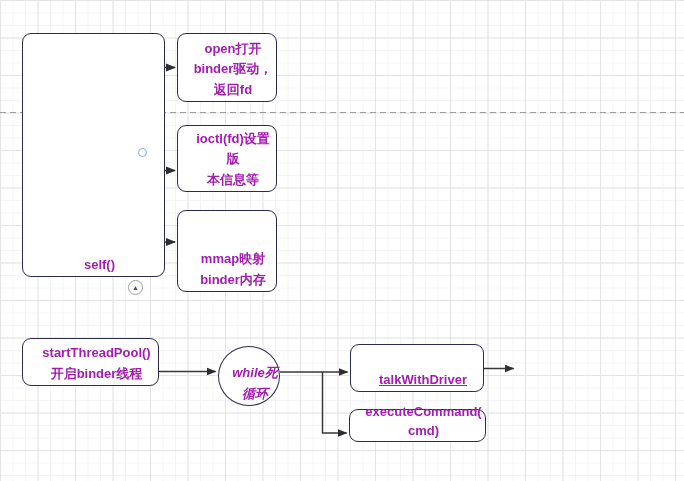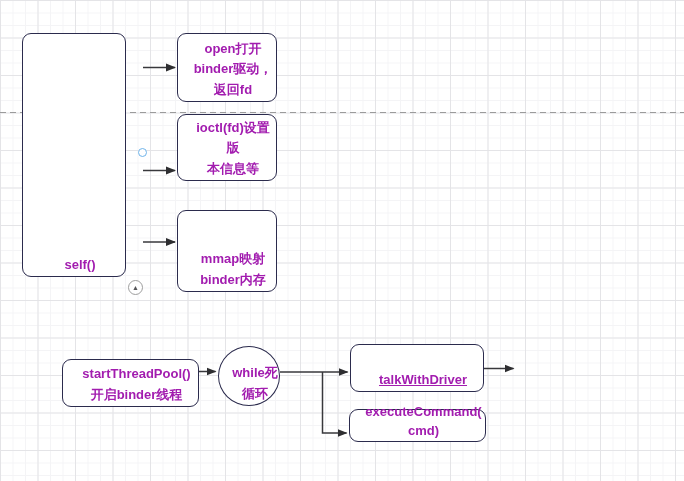--- a/index.html
+++ b/index.html
@@ -30,26 +30,26 @@
     border-radius:9px;
     display:flex;align-items:flex-end;justify-content:center;
     text-align:center;
     color:#a21caf;
     font-weight:bold;
     font-size:13px;
     line-height:1.6;
     padding-left:12px;
   }
   .node .node-label{white-space:pre-line;display:block;width:100%;}
-  .node-self          {left:22px;  top:33px;  width:104px; height:244px;}
+  .node-self          {left:22px;  top:33px;  width:143px; height:244px;}
   .node-open          {left:177px; top:33px;  width:100px; height:69px;}
-  .node-ioctl-version {left:177px; top:114px; width:100px; height:67px;}
+  .node-ioctl-version {left:177px; top:125px; width:100px; height:67px;}
   .node-mmap          {left:177px; top:210px; width:100px; height:82px;}
-  .node-start         {left:22px;  top:359px; width:137px; height:48px;margin-left:40px;}
-  .node-while         {left:218px; top:346px; width:62px;  height:60px; border-radius:50%;}
+  .node-start         {left:22px;  top:338px; width:137px; height:48px;}
+  .node-while         {left:218px; top:346px; width:62px;  height:60px; border-radius:50%;font-style:italic;}
   .node-talk          {left:350px; top:344px; width:134px; height:48px;text-decoration:underline;}
   .node-exec          {left:349px; top:409px; width:137px; height:33px; line-height:1.45;}
   .node-ioctl-block   {left:516px; top:331px; width:120px; height:69px; line-height:1.55;}
   .collapse-btn{
     position:absolute;left:128px;top:280px;width:15px;height:15px;z-index:4;
     box-sizing:border-box;border:1.5px solid #9e9e9e;border-radius:50%;
     background:#ffffff;display:flex;align-items:center;justify-content:center;
   }
   .collapse-btn .tri{font-size:7px;line-height:7px;color:#555558;transform:translateY(-0.5px);}
   .conn-point{

